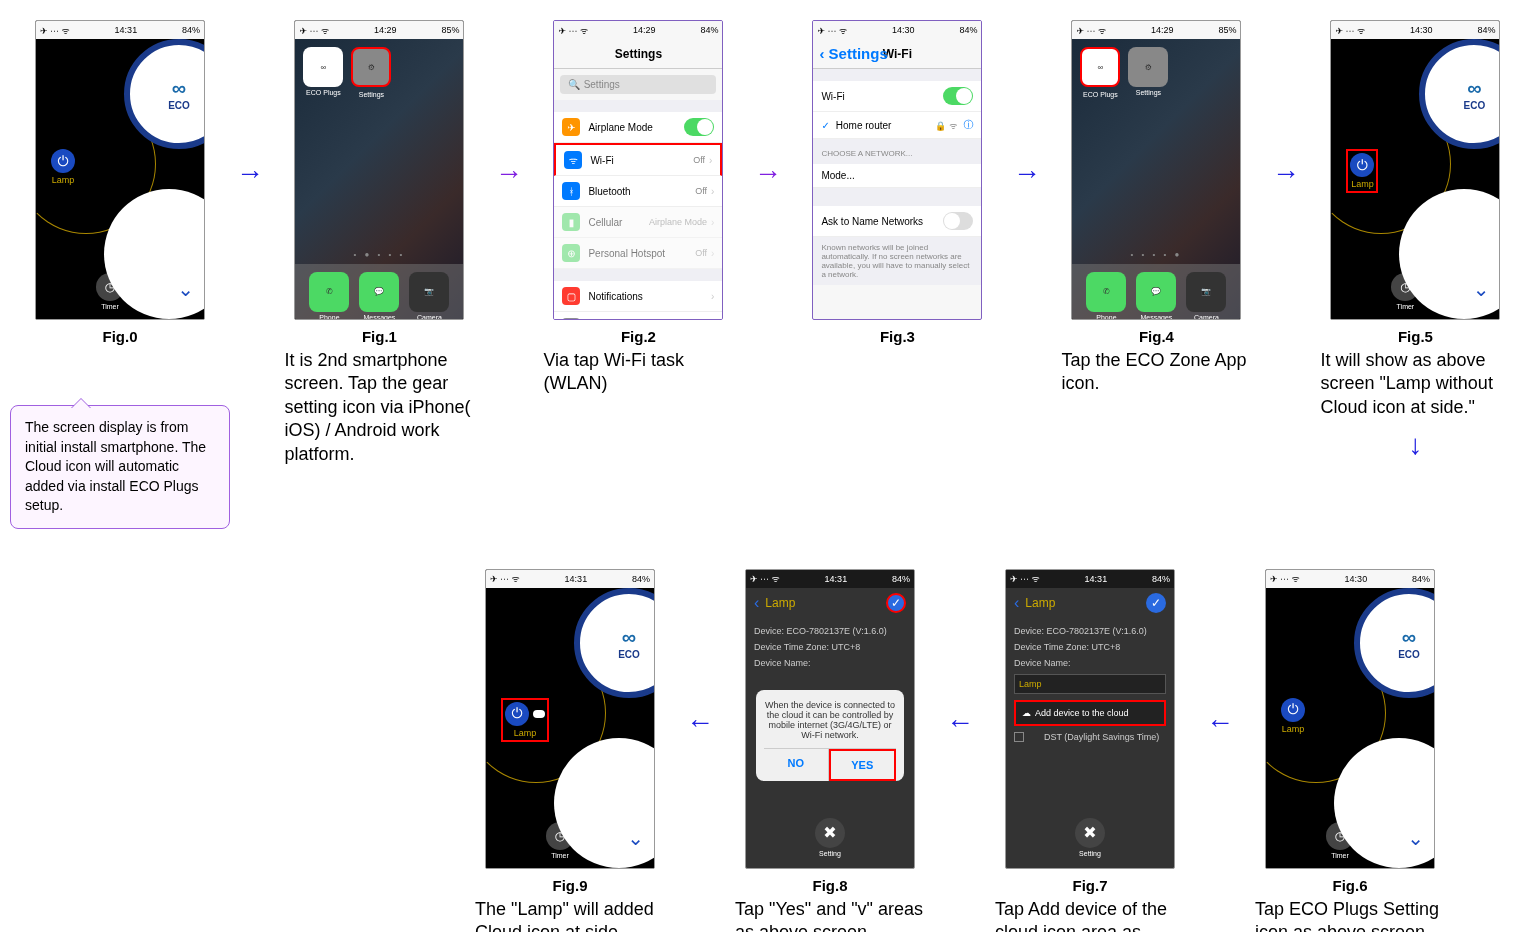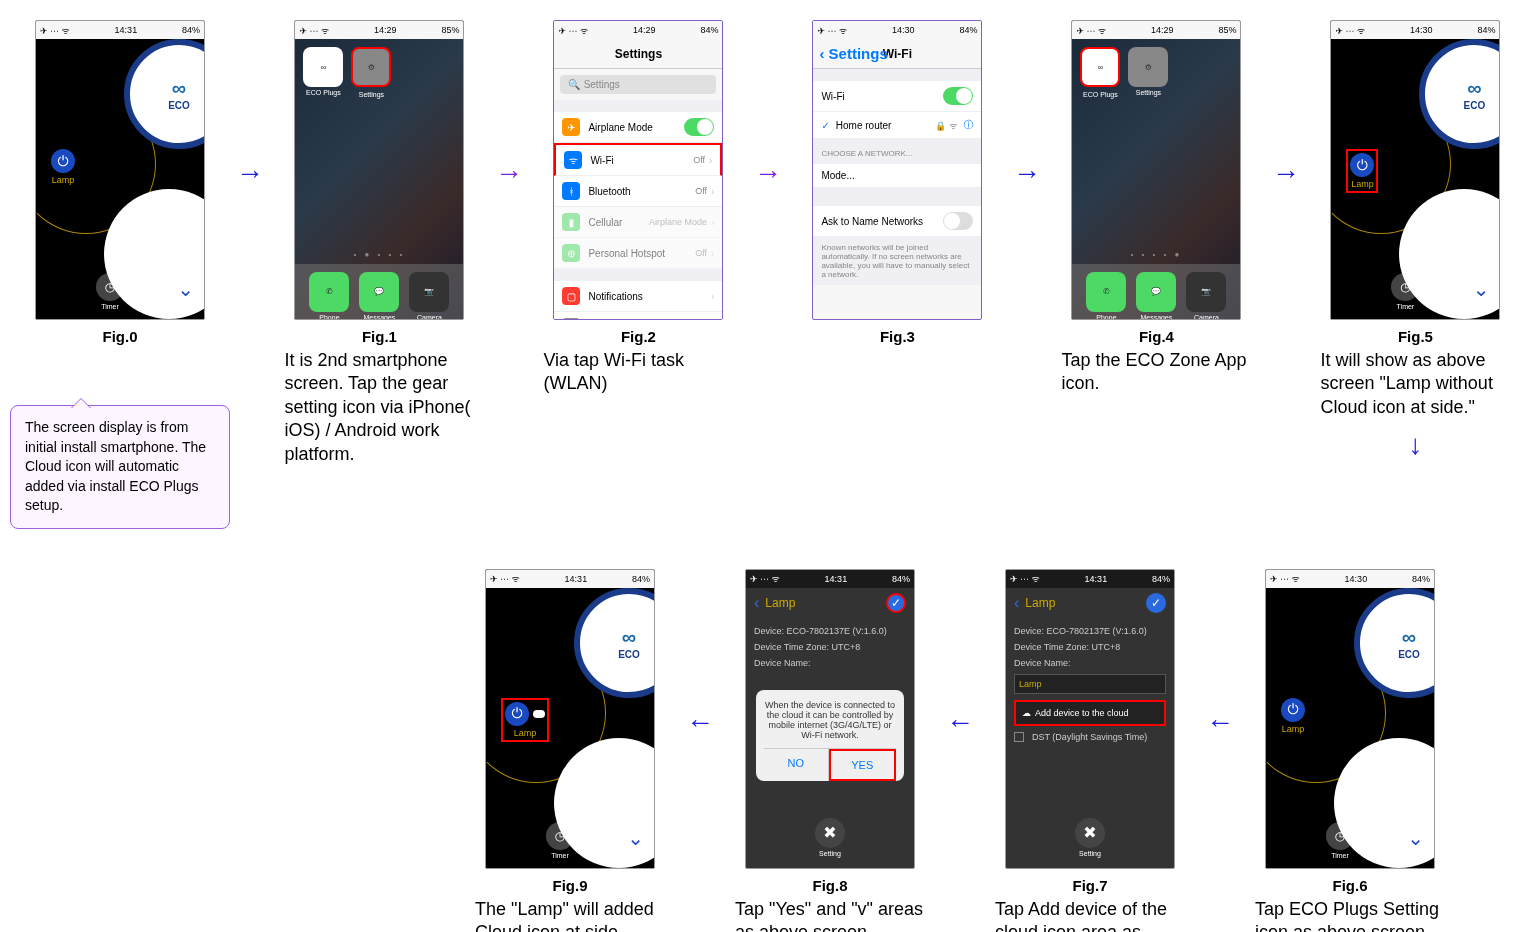--- a/index.html
+++ b/index.html
@@ -56,29 +56,29 @@
 .hint{padding:6px 8px;font-size:8px;color:#888;background:#efeff4}
 
 
 .dnav{height:30px;background:#333;display:flex;align-items:center;padding:0 8px;font-size:12px;color:#ccaa00}
 .dnav .bk{color:#2a6ae0;font-size:16px;margin-right:6px}
 .dnav .ck{margin-left:auto;width:20px;height:20px;border-radius:50%;background:#2a6ae0;color:#fff;display:flex;align-items:center;justify-content:center;font-size:12px}
 .dbody{background:#333;color:#ccc;padding:8px;font-size:9px}
 .dbody .line{margin-bottom:6px}
 .dinput{background:#222;border:1px solid #555;padding:4px;font-size:9px;color:#ccaa00;width:100%}
 .cloudrow{background:#222;padding:6px;font-size:9px;color:#fff;display:flex;align-items:center;gap:4px}
-.dst{display:flex;align-items:center;gap:8px;margin-top:6px;font-size:9px}
+.dst{display:flex;align-items:center;gap:20px;margin-top:6px;font-size:9px}
 .dst .cb{width:10px;height:10px;border:1px solid #888}
 .settingbtn{position:absolute;bottom:20px;left:50%;transform:translateX(-50%);width:30px;height:30px;border-radius:50%;background:#444;color:#fff;display:flex;align-items:center;justify-content:center}
 .settingbtn .sl{position:absolute;top:32px;font-size:7px;color:#fff}
 
 
 .dialog{position:absolute;top:120px;left:10px;right:10px;background:#f0f0f0;border-radius:8px;padding:10px 8px 0;text-align:center;font-size:9px;color:#333}
 .dialog .btns{display:flex;border-top:1px solid #ccc;margin-top:8px}
-.dialog .btns div{flex:1;padding:8px;color:#007aff;font-weight:normal;font-size:11px}
+.dialog .btns div{flex:1;padding:8px;color:#007aff;font-weight:bold;font-size:11px}
 .dialog .btns div:first-child{border-right:1px solid #ccc}
 
 
 .bubble{border:1px solid #a060e0;border-radius:8px;background:#fdf5ff;padding:12px 14px;font-size:14px;line-height:1.4;width:220px;position:relative;margin-top:60px}
 .bubble::before{content:"";position:absolute;top:-18px;left:60px;border:10px solid transparent;border-bottom-color:#a060e0}
 .bubble::after{content:"";position:absolute;top:-16px;left:61px;border:9px solid transparent;border-bottom-color:#fdf5ff}
 </style>
 </head>
 <body>
 

